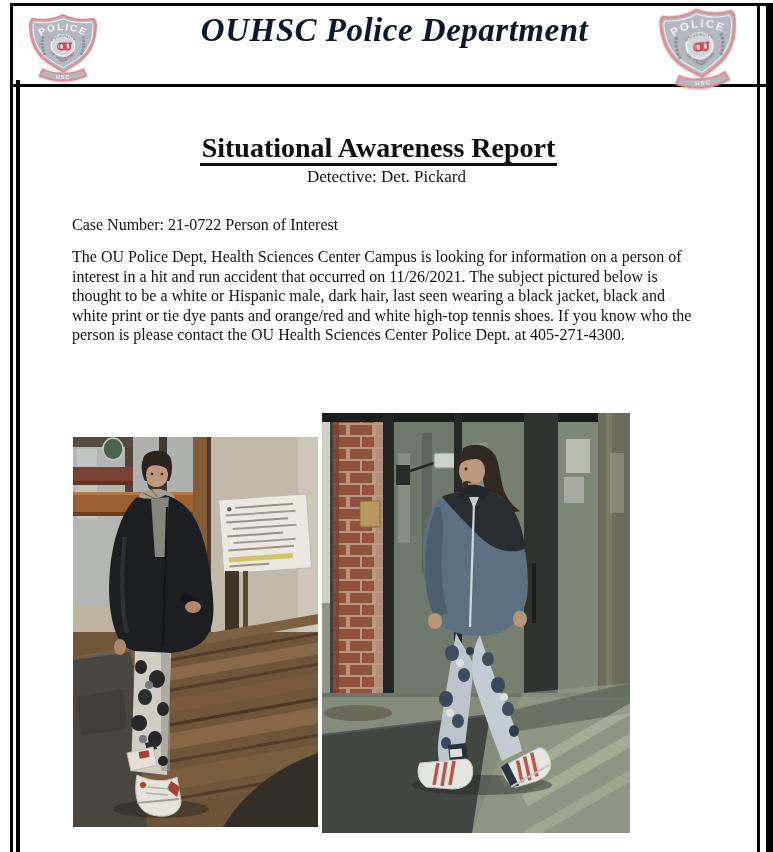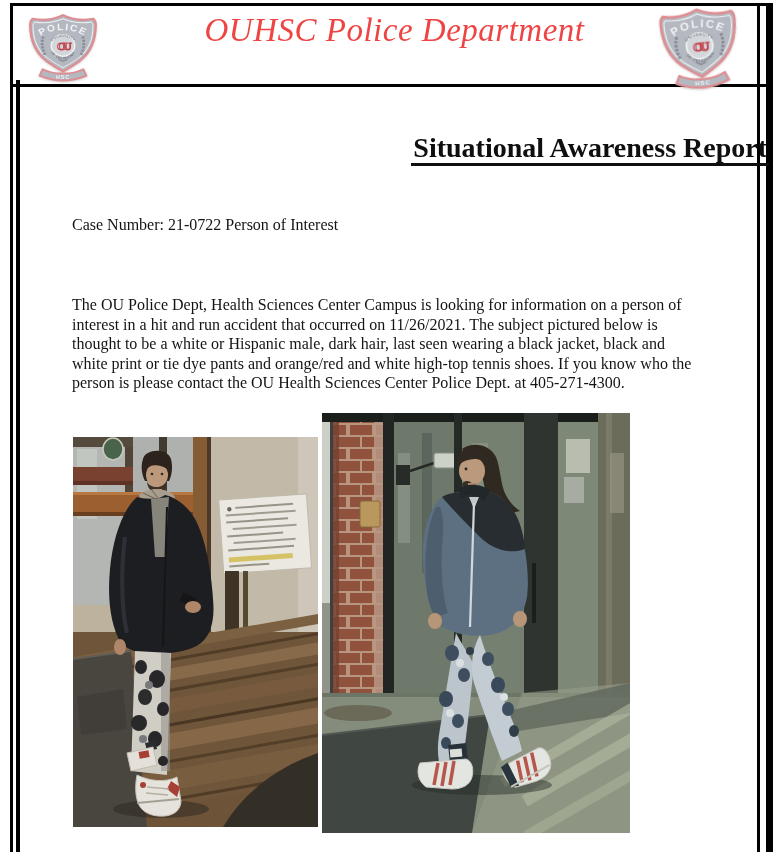--- a/index.html
+++ b/index.html
@@ -1,31 +1,31 @@
 <!DOCTYPE html>
 <html><head>
 <meta charset="utf-8">
 <style>
   html,body{margin:0;padding:0;background:#ffffff;}
   #page{position:relative;width:773px;height:852px;background:#ffffff;overflow:hidden;
         font-family:"Liberation Serif", serif;color:#141414;}
   .frameline{position:absolute;background:#000;}
   .hdr-title{position:absolute;left:0;right:0;top:12px;text-align:center;
-             font-family:"Liberation Serif", serif;font-weight:normal;font-style:italic;
-             font-size:33px;color:#ef4444;letter-spacing:.5px;margin-left:16px;}
+             font-family:"Liberation Serif", serif;font-weight:bold;font-style:italic;
+             font-size:33px;color:#0f172a;letter-spacing:.5px;margin-left:16px;}
   .hdr-sub{position:absolute;left:0;right:0;top:53px;text-align:center;
            font-family:"Liberation Serif", serif;font-weight:bold;font-style:italic;
            font-size:21px;color:#7c7c7c;}
-  .rpt-title-wrap{position:absolute;left:0;right:4px;top:133px;text-align:right;}
+  .rpt-title-wrap{position:absolute;left:0;right:16px;top:133px;text-align:center;}
   .rpt-title{display:inline-block;font-weight:bold;font-size:28px;color:#0f0f0f;
              border-bottom:3px solid #0f0f0f;padding:0 2px 1px 2px;line-height:1.05;}
   .detective{position:absolute;left:0;right:0;top:167px;text-align:center;font-size:17px;}
   .case-line{position:absolute;left:72px;top:216px;font-size:16px;}
   .body-par{position:absolute;left:72px;top:247px;width:630px;font-size:16px;
-            line-height:19.6px;text-align:left;margin-top:48px;}
+            line-height:19.6px;text-align:left;}
   .badge{position:absolute;filter:drop-shadow(0 1px 1px rgba(0,0,0,.18));}
   .badge-left{left:24px;top:13px;width:78px;height:72px;}
   .badge-right{left:656px;top:7px;width:88px;height:86px;transform:rotate(-5deg);}
   .photo{position:absolute;overflow:hidden;filter:saturate(.92) contrast(.97);}
   .photo-left{left:73px;top:437px;width:245px;height:390px;}
   .photo-right{left:322px;top:413px;width:308px;height:420px;}
   .photo svg{display:block;}
 </style>
 </head>
 <body>
@@ -93,20 +93,21 @@
     <path d="M27,58 C23,50 22,40 25,32" fill="none" stroke="#878c94" stroke-width="3.4" stroke-dasharray="3,1.6"></path>
     <path d="M73,58 C77,50 78,40 75,32" fill="none" stroke="#878c94" stroke-width="3.4" stroke-dasharray="3,1.6"></path>
     <polyline points="44,64 50,67 56,64" fill="none" stroke="#8b9098" stroke-width="2"></polyline>
     <path d="M24,78 C38,86 62,86 76,78 L80,87 C60,96 40,96 20,87 Z" fill="#b4b8c0" stroke="#de8e92" stroke-width="2.5" stroke-linejoin="round"></path>
     <text x="50" y="91" text-anchor="middle" font-family="Liberation Sans, sans-serif" font-size="7" font-weight="bold" letter-spacing="1" fill="#f2f3f5">HSC</text>
   </svg>
 
   <div class="rpt-title-wrap">
     <span class="rpt-title">Situational Awareness Report</span>
   </div>
+  <div class="detective">Detective: Det. Pickard</div>
   <div class="case-line">Case Number: 21-0722 Person of Interest</div>
   <div class="body-par">The OU Police Dept, Health Sciences Center Campus is looking for information on a person of interest in a hit and run accident that occurred on 11/26/2021.  The subject pictured below is thought to be a white or Hispanic male, dark hair, last seen wearing a black jacket, black and white print or tie dye pants and orange/red and white high-top tennis shoes. If you know who the person is please contact the OU Health Sciences Center Police Dept. at 405-271-4300.</div>
 
   <div class="photo photo-left" aria-label="surveillance photo - lobby">
     <svg width="245" height="390" viewBox="0 0 245 390">
       <rect width="245" height="390" fill="#c3b8a4"></rect>
       <g>
         <rect x="0" y="8" width="52" height="160" fill="#b7bdbb"></rect>
         <rect x="4" y="12" width="20" height="70" fill="#cfd5d2" opacity=".7"></rect>
         <rect x="52" y="0" width="8" height="192" fill="#4e4234"></rect>

